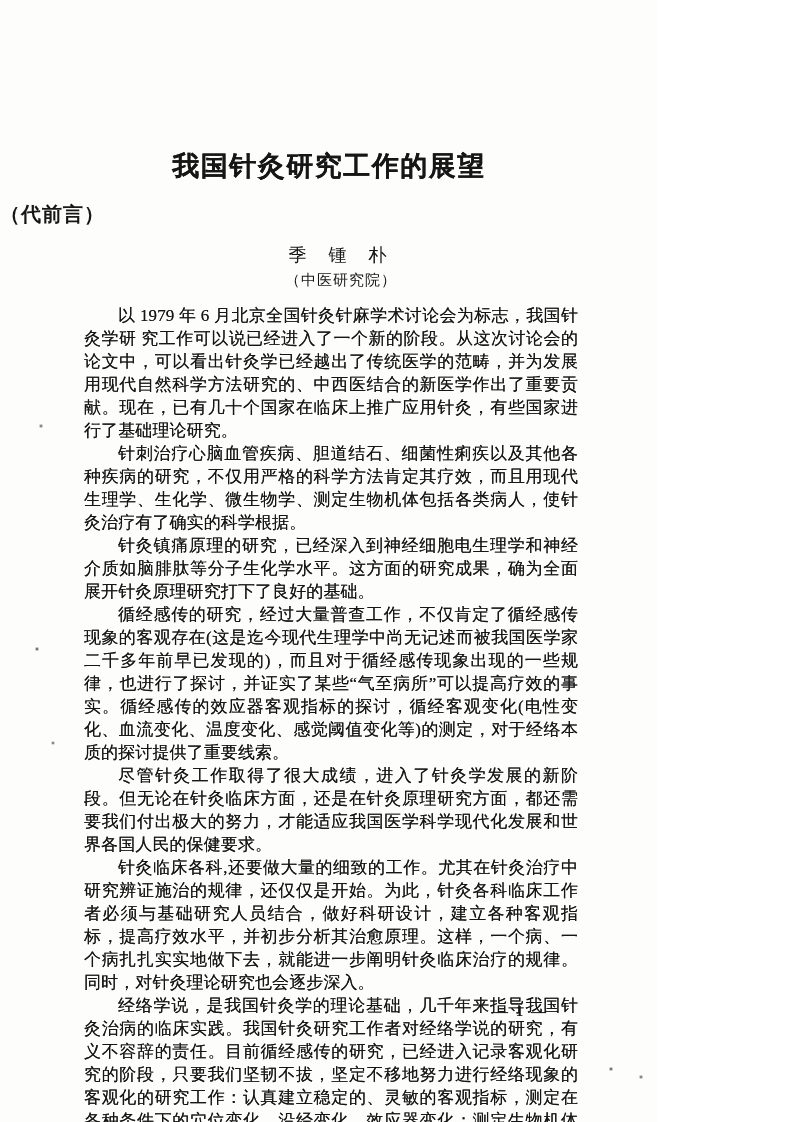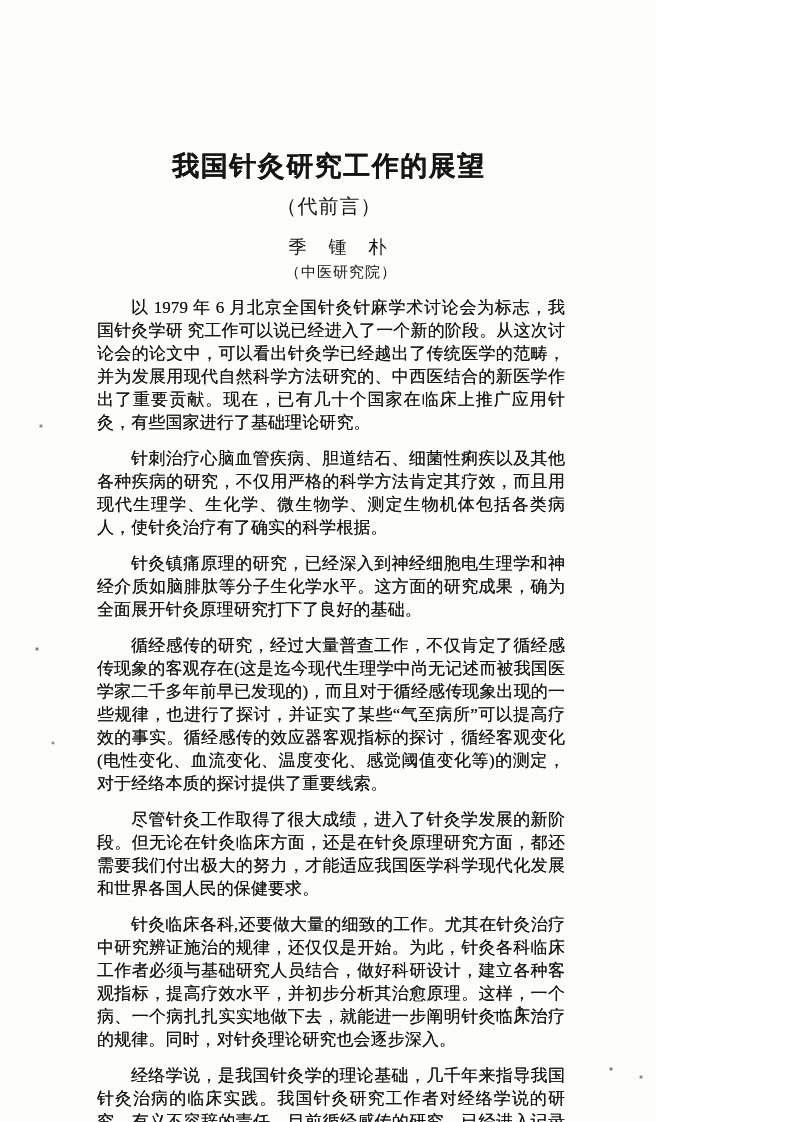--- a/index.html
+++ b/index.html
@@ -51,25 +51,25 @@
   .title {
     margin: 148px 0 0 0;
     text-align: center;
     font-size: 27px;
     line-height: 36px;
     font-weight: bold;
     letter-spacing: 1.5px;
     text-shadow: 0 0 0.5px rgba(0,0,0,.9);
   }
   .subtitle {
-    margin-top: 9px;
-    text-align: center;
+    margin-top: 17px;
+    text-align: left;
     font-size: 20px;
     line-height: 26px;
-    font-weight: normal;
+    font-weight: bold;
     letter-spacing: 1px;
   }
   .author {
     margin-top: 17px;
     text-align: center;
     font-size: 18px;
     line-height: 22px;
     letter-spacing: 2px;
     margin-left: 19px;
   }
@@ -78,21 +78,21 @@
     text-align: center;
     font-size: 15px;
     line-height: 22px;
     letter-spacing: 1px;
     padding-left: 24px;
   }
   .content {
     margin: 13px 80px 0 84px;
   }
   .content p {
-    margin: 13px;
+    margin: 0;
     padding: 0;
     font-size: 17px;
     line-height: 23px;
     text-align: justify;
     text-justify: inter-character;
     text-indent: 2em;
     letter-spacing: 0.1px;
     text-shadow: 0 0 0.3px rgba(0,0,0,.75);
   }
   .page-number {

